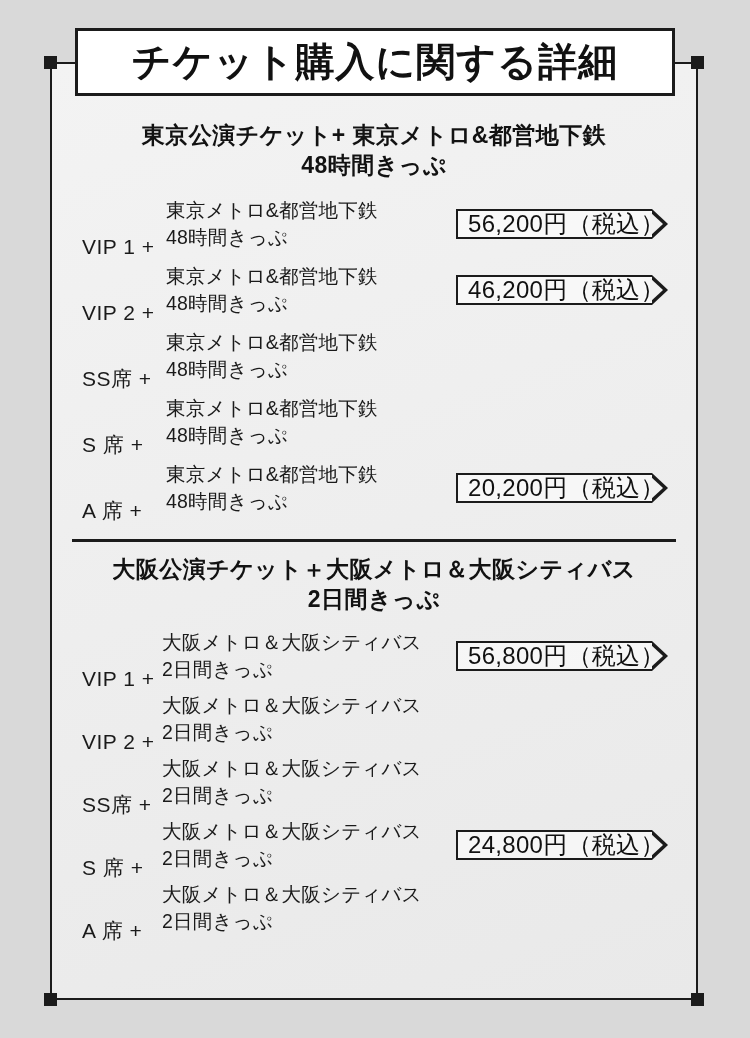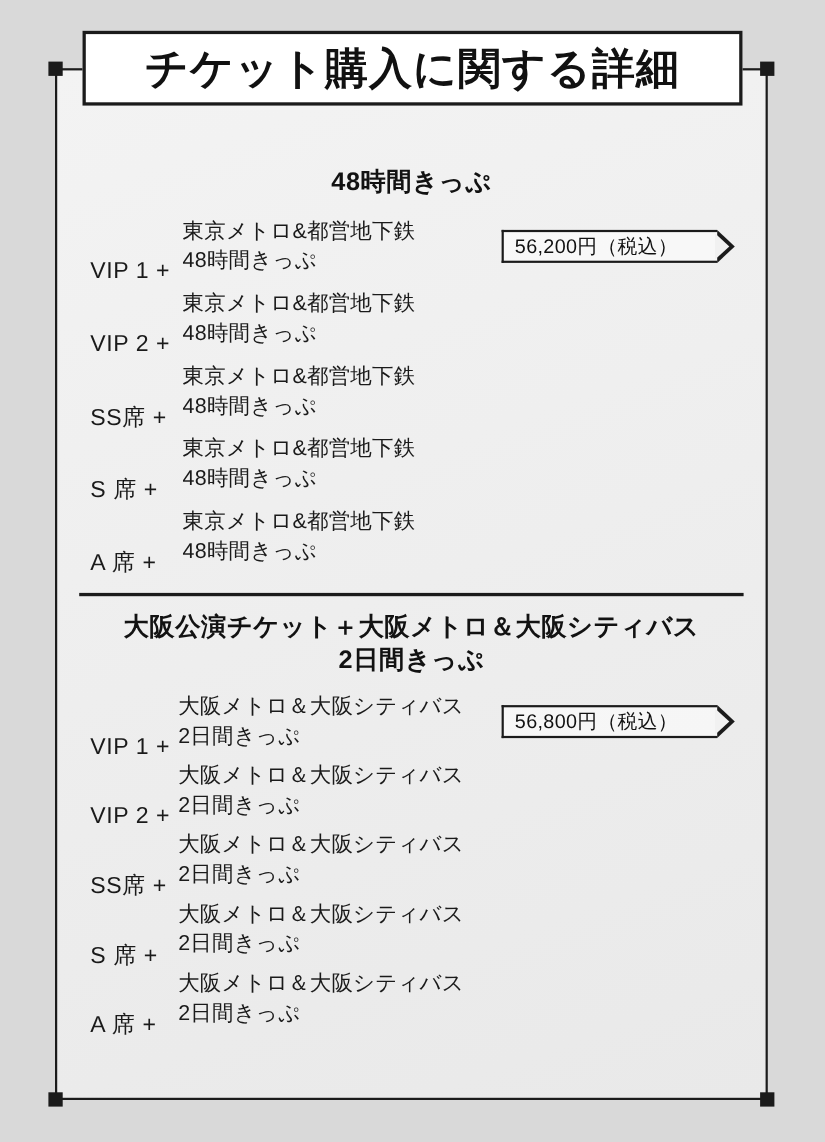--- a/index.html
+++ b/index.html
@@ -131,21 +131,21 @@
     box-sizing: border-box;
     display: flex;
     align-items: center;
     border: 2px solid #1b1b1b;
     border-right: none;
     background: rgba(255,255,255,0.55);
     padding: 0 6px 0 10px;
     margin-right: 22px;
   }
   .price-tag .price-text {
-    font-size: 18px;
+    font-size: 24px;
     color: #111111;
     white-space: nowrap;
     letter-spacing: 0.3px;
   }
   .price-tag::after {
     content: "";
     position: absolute;
     right: -16px;
     top: -2px;
     width: 0;
@@ -176,21 +176,21 @@
 </head>
 <body>
 
 <div class="page">
 
   <div class="panel">
     <div class="content">
 
       <div class="section section-1">
         <div class="section-heading">
-          <br>
+          <span>東京公演チケット+ 東京メトロ&amp;都営地下鉄</span><br>
           <span>48時間きっぷ</span>
         </div>
         <div class="rows">
 
           <div class="row">
             <div class="seat">VIP 1 +</div>
             <div class="ticket-name">
               <span class="ln1">東京メトロ&amp;都営地下鉄</span>
               <span class="ln2">48時間きっぷ</span>
             </div>
@@ -198,20 +198,23 @@
               <span class="price-text">56,200円（税込）</span>
             </div>
           </div>
 
           <div class="row">
             <div class="seat">VIP 2 +</div>
             <div class="ticket-name">
               <span class="ln1">東京メトロ&amp;都営地下鉄</span>
               <span class="ln2">48時間きっぷ</span>
             </div>
+            <div class="price-tag">
+              <span class="price-text">46,200円（税込）</span>
+            </div>
           </div>
 
           <div class="row">
             <div class="seat">SS席 +</div>
             <div class="ticket-name">
               <span class="ln1">東京メトロ&amp;都営地下鉄</span>
               <span class="ln2">48時間きっぷ</span>
             </div>
           </div>
 
@@ -221,20 +224,23 @@
               <span class="ln1">東京メトロ&amp;都営地下鉄</span>
               <span class="ln2">48時間きっぷ</span>
             </div>
           </div>
 
           <div class="row">
             <div class="seat">A 席 +</div>
             <div class="ticket-name">
               <span class="ln1">東京メトロ&amp;都営地下鉄</span>
               <span class="ln2">48時間きっぷ</span>
+            </div>
+            <div class="price-tag">
+              <span class="price-text">20,200円（税込）</span>
             </div>
           </div>
 
         </div>
       </div>
 
       <div class="divider"></div>
 
       <div class="section section-2">
         <div class="section-heading">
@@ -269,20 +275,23 @@
               <span class="ln2">2日間きっぷ</span>
             </div>
           </div>
 
           <div class="row">
             <div class="seat">S 席 +</div>
             <div class="ticket-name">
               <span class="ln1">大阪メトロ＆大阪シティバス</span>
               <span class="ln2">2日間きっぷ</span>
             </div>
+            <div class="price-tag">
+              <span class="price-text">24,800円（税込）</span>
+            </div>
           </div>
 
           <div class="row">
             <div class="seat">A 席 +</div>
             <div class="ticket-name">
               <span class="ln1">大阪メトロ＆大阪シティバス</span>
               <span class="ln2">2日間きっぷ</span>
             </div>
           </div>
 

